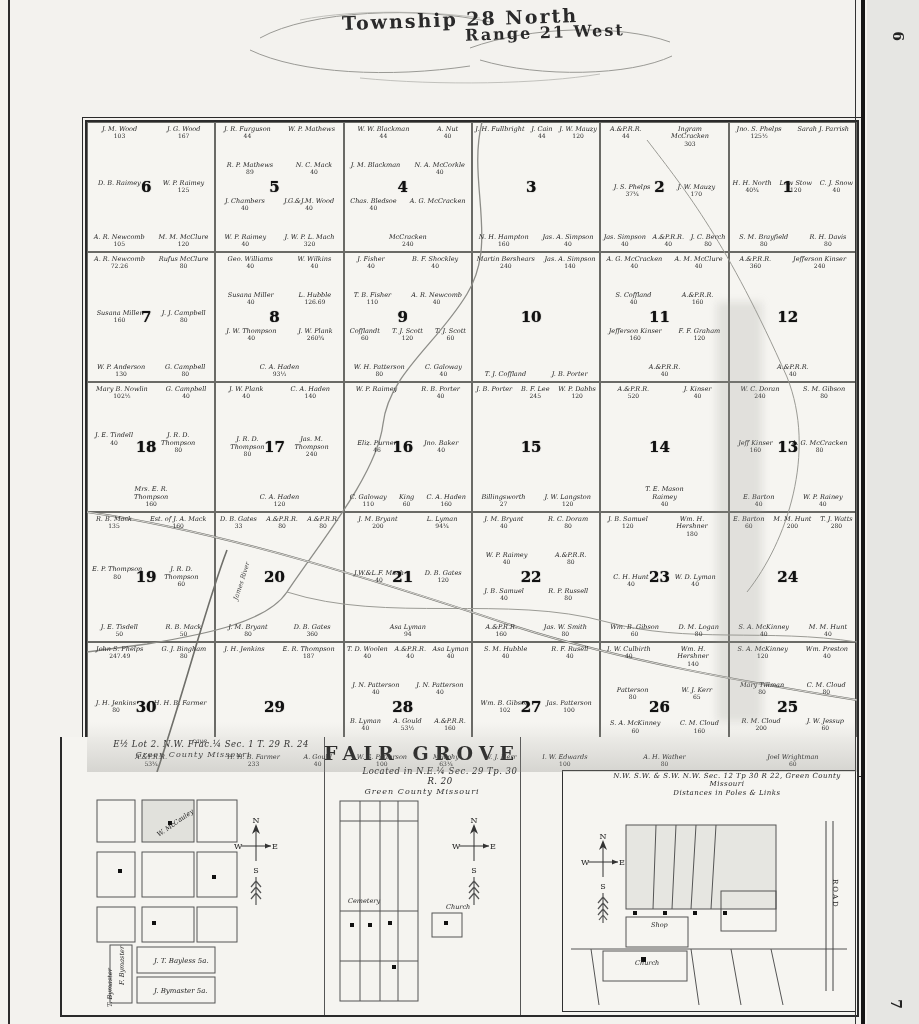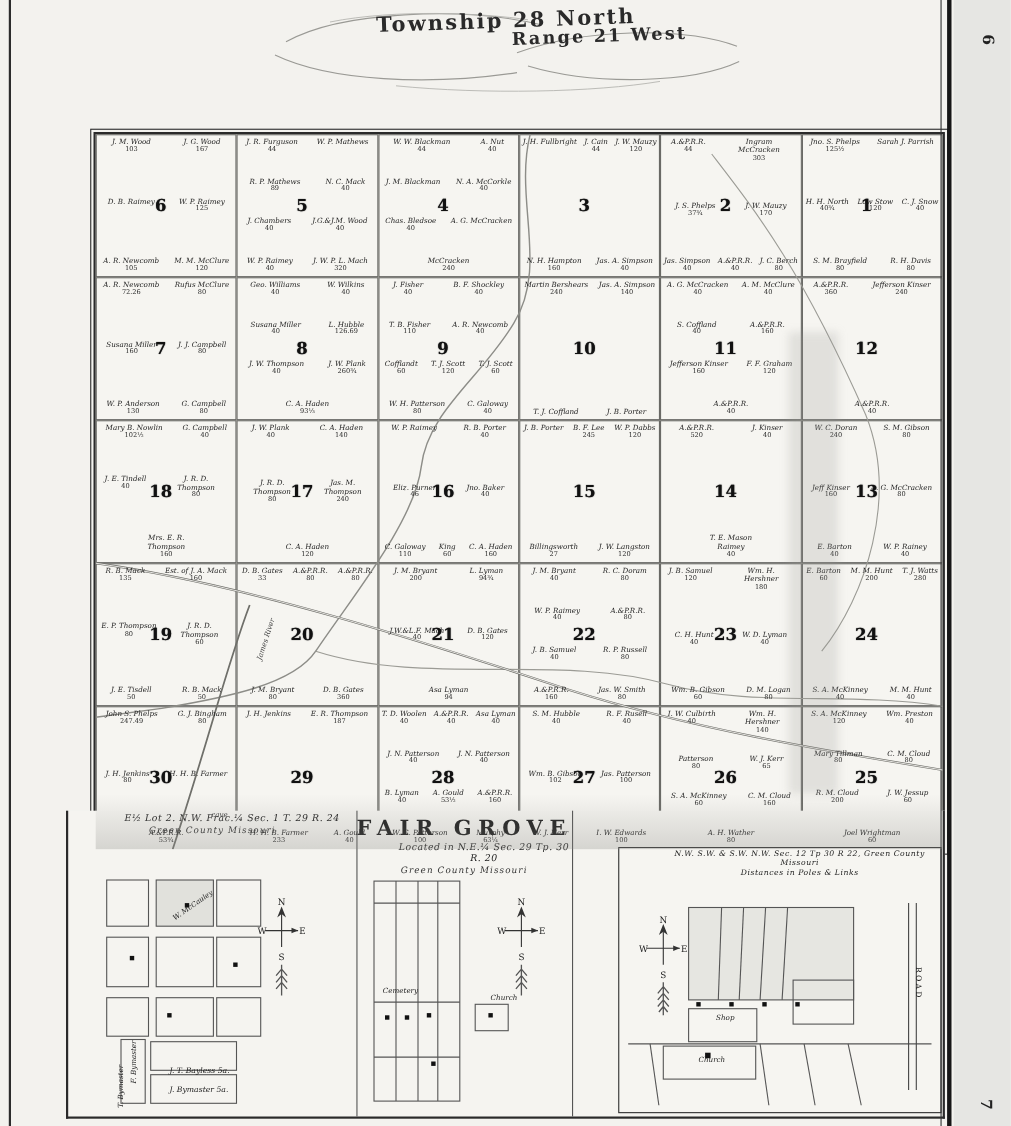--- a/index.html
+++ b/index.html
@@ -980,21 +980,21 @@
         <rect x="115" y="112" width="40" height="35" fill="none" stroke="#555"></rect>
         <rect x="28" y="150" width="22" height="58" fill="none" stroke="#555"></rect>
         <rect x="55" y="152" width="78" height="26" fill="none" stroke="#555"></rect>
         <rect x="55" y="182" width="78" height="26" fill="none" stroke="#555"></rect>
         <rect x="86" y="26" width="4" height="4" fill="#111"></rect>
         <rect x="36" y="74" width="4" height="4" fill="#111"></rect>
         <rect x="130" y="80" width="4" height="4" fill="#111"></rect>
         <rect x="70" y="126" width="4" height="4" fill="#111"></rect>
       </svg>
       <div class="ilabel diag" style="left:92px;top:82px;">W. McCauley</div>
-      <div class="ilabel" style="left:92px;top:220px;margin-top:12px;">J. T. Bayless 5a.</div>
+      <div class="ilabel" style="left:92px;top:220px;">J. T. Bayless 5a.</div>
       <div class="ilabel" style="left:92px;top:250px;font-style:italic;">J. Bymaster 5a.</div>
       <div class="ilabel rot-l" style="left:56px;top:248px;">F. Bymaster</div>
       <div class="ilabel rot-l" style="left:44px;top:270px;">T. Bymaster</div>
       <svg class="compass" style="left:172px;top:78px;" width="44" height="96" viewBox="0 0 44 96">
         <line x1="22" y1="16" x2="22" y2="46" stroke="#333" stroke-width="1"></line>
         <path d="M22 9 L18 19 L22 16 L26 19 Z" fill="#333"></path>
         <line x1="7" y1="31" x2="37" y2="31" stroke="#333" stroke-width="1"></line>
         <path d="M37 31 l-6 -2.5 v5 Z" fill="#333"></path>
         <text x="22" y="8" class="ctext" text-anchor="middle">N</text>
         <text x="0" y="34" class="ctext">W</text>

